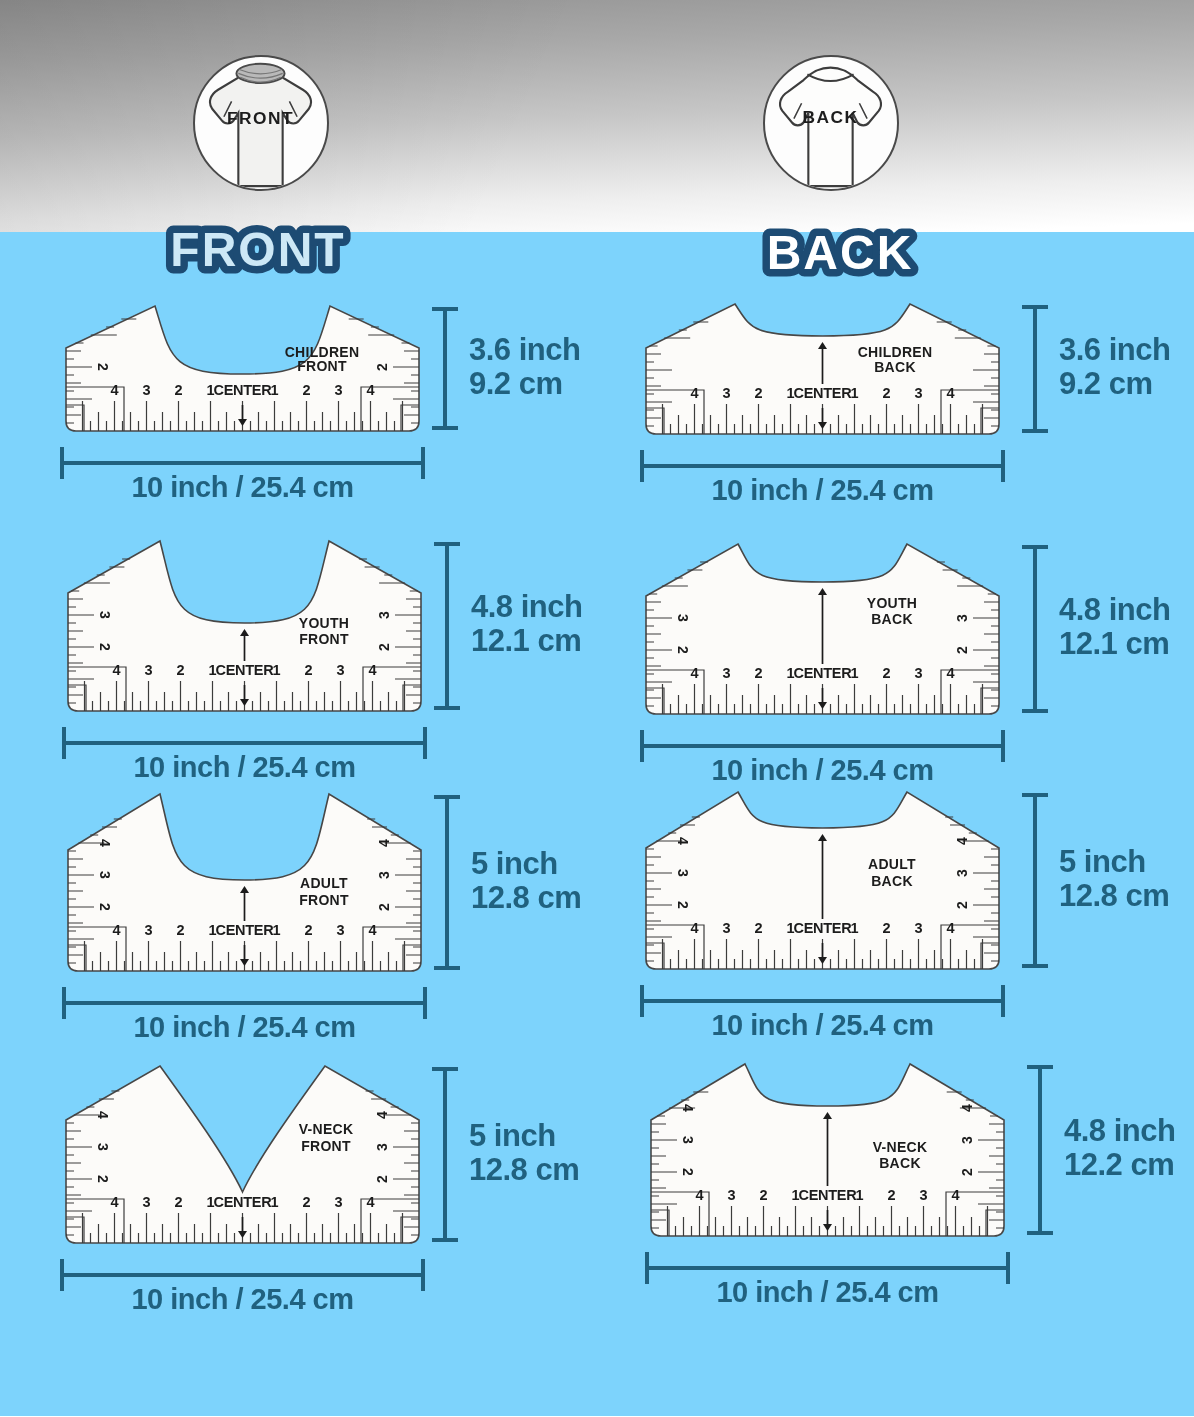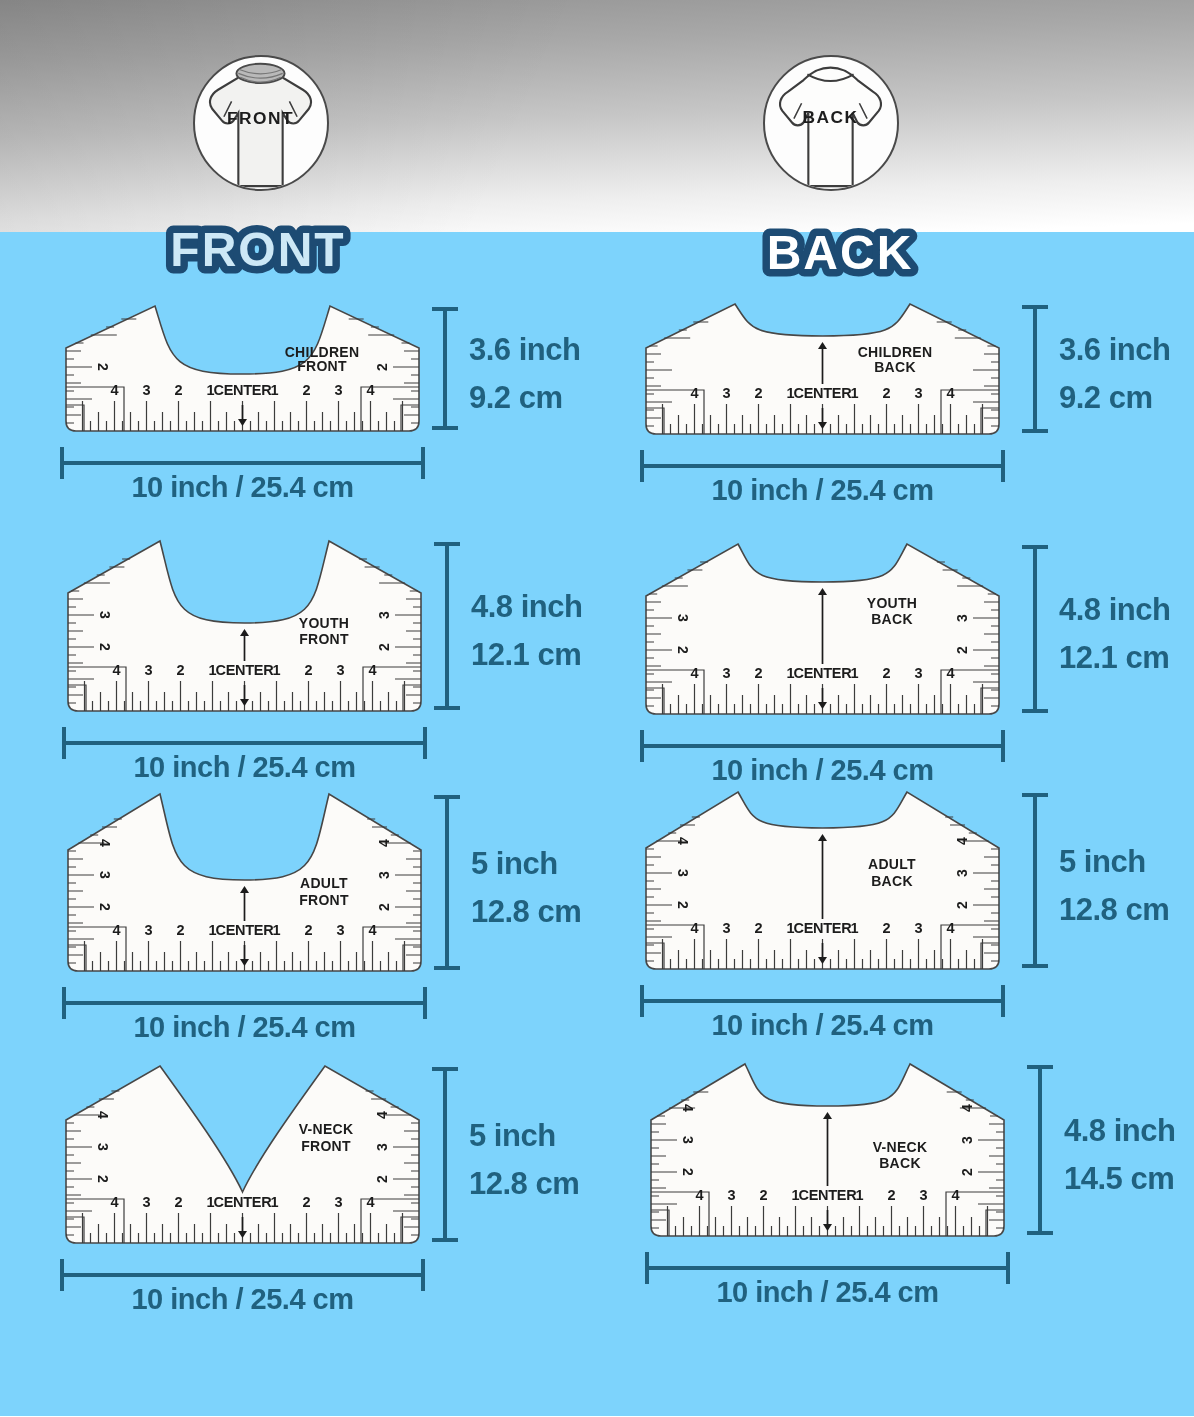--- a/index.html
+++ b/index.html
@@ -12,21 +12,21 @@
   .shirt-circle{position:absolute;width:136px;height:136px;border-radius:50%;
         background:#fdfdfd;border:2.5px solid #4a4a4a;overflow:hidden;box-sizing:border-box;}
   .title-svg{position:absolute;}
   .ruler-block{position:absolute;}
   .rsvg{position:absolute;left:0;top:0;}
   .vdim{position:absolute;width:4px;background:var(--accent);}
   .vdim::before,.vdim::after{content:"";position:absolute;left:-11px;width:26px;height:4px;background:var(--accent);}
   .vdim::before{top:-2px;} .vdim::after{bottom:-2px;}
   .vlabels{position:absolute;color:var(--accent);font-weight:bold;font-size:31px;
         line-height:1.1;white-space:nowrap;letter-spacing:-0.5px;}
-  .vcm{margin-top:14px;}
+  .vcm{}
   .hdim{position:absolute;left:2px;width:361px;height:4px;background:var(--accent);}
   .hdim::before,.hdim::after{content:"";position:absolute;top:-14px;width:4px;height:32px;background:var(--accent);}
   .hdim::before{left:-2px;} .hdim::after{right:-2px;}
   .hlabel{position:absolute;left:0;width:365px;text-align:center;font-size:29px;font-weight:bold;
         color:var(--accent);letter-spacing:-0.5px;white-space:nowrap;}
 </style>
 </head>
 <body>
 
 <div class="page">
@@ -311,19 +311,19 @@
           <text x="255" y="92" text-anchor="middle" font-size="14" letter-spacing="0.3" font-family="Liberation Sans, sans-serif" font-weight="bold" fill="#1c1c1c">V-NECK</text>
           <text x="255" y="108" text-anchor="middle" font-size="14" letter-spacing="0.3" font-family="Liberation Sans, sans-serif" font-weight="bold" fill="#1c1c1c">BACK</text>
           <path d="M 182.5 126 V 55" stroke="#1c1c1c" stroke-width="1.7"></path>
           <path d="M 178 59 L 182.5 52 L 187 59 Z" fill="#1c1c1c"></path>
           <path d="M 182.5 150 V 168" stroke="#1c1c1c" stroke-width="1.7"></path>
           <path d="M 178 164 L 182.5 171 L 187 164 Z" fill="#1c1c1c"></path>
         </svg>
         <div class="vdim" style="left:393px;top:7px;height:166px;"></div>
         <div class="vlabels" style="left:419px;top:54px;">
           <div class="vin">4.8 inch</div>
-          <div class="vcm">14.5 cm</div>
+          <div class="vcm">12.2 cm</div>
         </div>
         <div class="hdim" style="top:206px;"></div>
         <div class="hlabel" style="top:216px;">10 inch / 25.4 cm</div>
       </div>
     </div>
 </div>
 
 </body></html>

